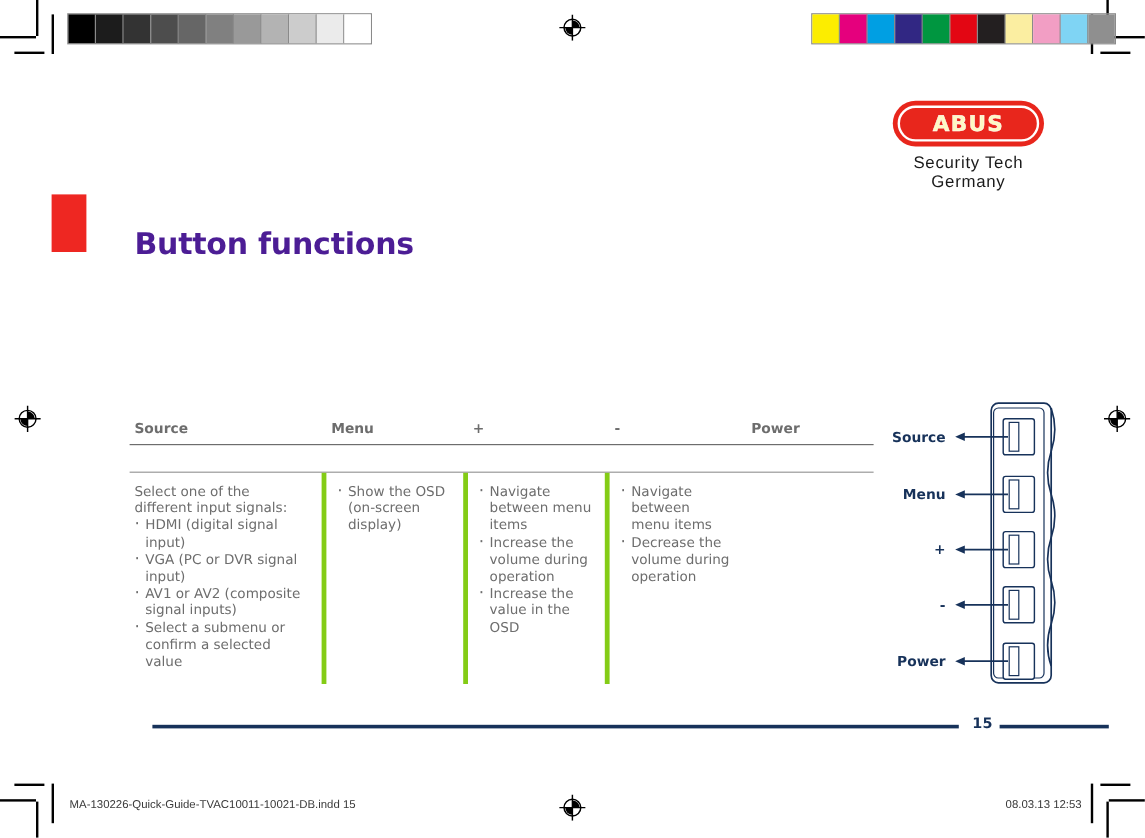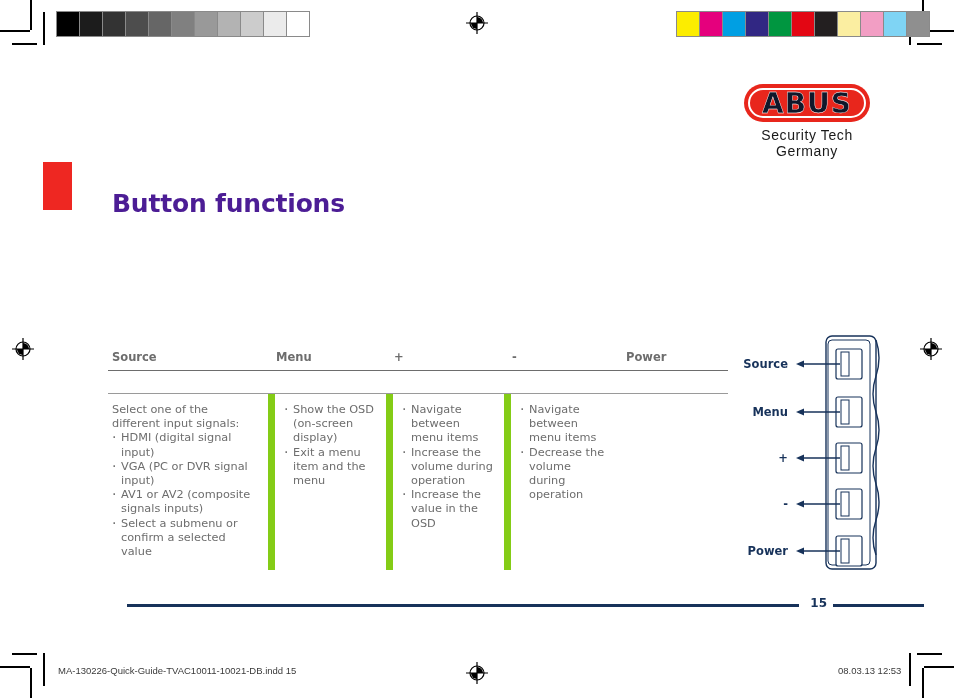--- a/index.html
+++ b/index.html
@@ -28,21 +28,21 @@
   .logo{position:absolute;left:744px;top:84px;width:126px;}
   .logo-badge{
     width:126px;height:38px;background:#e8261c;border-radius:19px;
     position:relative;display:flex;align-items:center;justify-content:center;
   }
   .logo-badge::before{
     content:"";position:absolute;left:4px;top:4px;right:4px;bottom:4px;
     border:2px solid #ffffff;border-radius:15px;
   }
   .logo-word{
-    position:relative;color:#0f172a;font-weight:bold;font-size:28px;
+    position:relative;color:#fef9c3;font-weight:bold;font-size:18px;
     letter-spacing:1px;font-family:"DejaVu Sans", sans-serif;
     -webkit-text-stroke:0.4px #ffffff;
   }
   .logo-sub{
     margin-top:5px;text-align:center;color:#1a1a1a;font-size:14px;
     letter-spacing:0.6px;font-family:"Liberation Sans", sans-serif;
   }
 
   
   .red-tab{position:absolute;left:43px;top:162px;width:29px;height:48px;background:#ee2722;}
@@ -62,21 +62,21 @@
     font-size:11.5px;font-weight:bold;color:#6d6d6d;
     padding-left:8px;box-sizing:border-box;
     font-family:"DejaVu Sans", sans-serif;
   }
   .thead .th:first-child{padding-left:4px;}
   .tbody{
     display:flex;margin-top:22px;border-top:1px solid #9a9a9a;
     min-height:176px;
   }
   .tbody .td{
-    border-left:7px solid #84cc16;
+    border-left:4px solid #84cc16;
     padding:9px 9px 0 9px;
     box-sizing:border-box;
     font-size:11.3px;line-height:14.2px;color:#6d6d6d;
     font-family:"DejaVu Sans", sans-serif;
   }
   .tbody .td:first-child{border-left:none;padding-left:4px;}
   .lead{margin:0 0 0 0;}
   ul.blist{list-style:none;margin:0;padding:0;}
   ul.blist li{
     position:relative;padding-left:9px;
@@ -220,28 +220,27 @@
       <div class="th c2">+</div>
       <div class="th c3">-</div>
       <div class="th c4">Power</div>
     </div>
     <div class="tbody" id="tbody">
         <div class="td c0">
           <p class="lead">Select one of the different input signals:</p>
           <ul class="blist">
             <li>HDMI (digital signal input)</li>
             <li>VGA (PC or DVR signal input)</li>
-            <li>AV1 or AV2 (composite signals inputs)</li>
+            <li>AV1 or AV2 (composite signal inputs)</li>
             <li>Select a submenu or confirm a selected value</li>
           </ul>
         </div>
         <div class="td c1">
           <ul class="blist">
             <li>Show the OSD (on-screen display)</li>
-            <li>Exit a menu item and the menu</li>
           </ul>
         </div>
         <div class="td c2">
           <ul class="blist">
             <li>Navigate between menu items</li>
             <li>Increase the volume during operation</li>
             <li>Increase the value in the OSD</li>
           </ul>
         </div>
         <div class="td c3">

